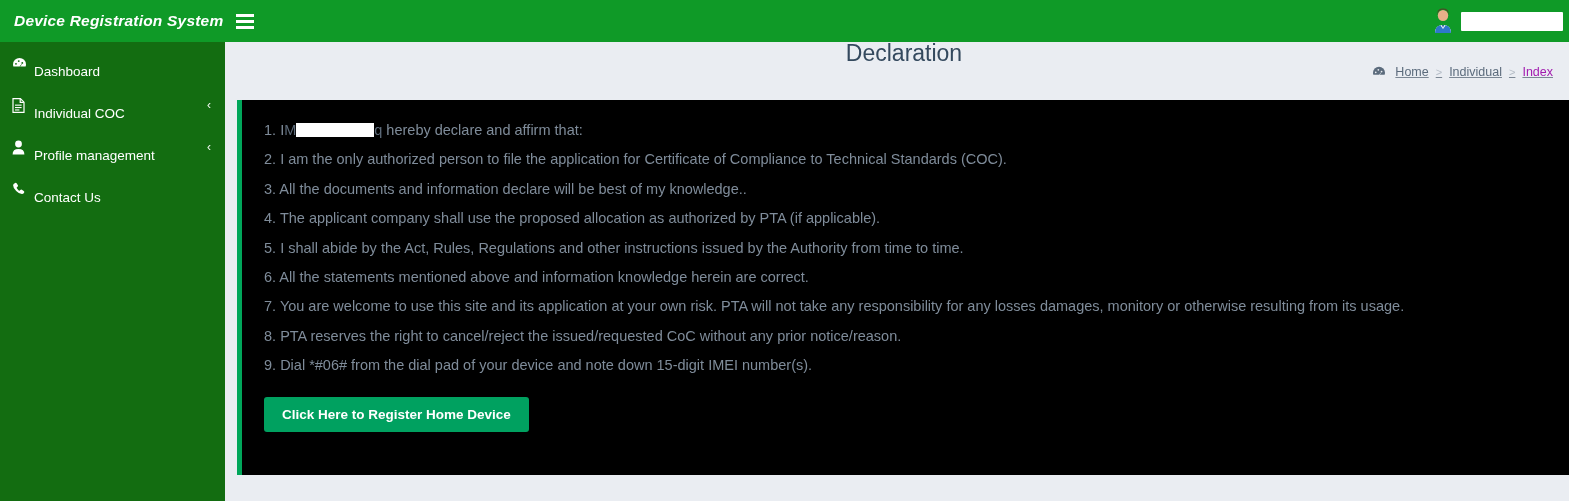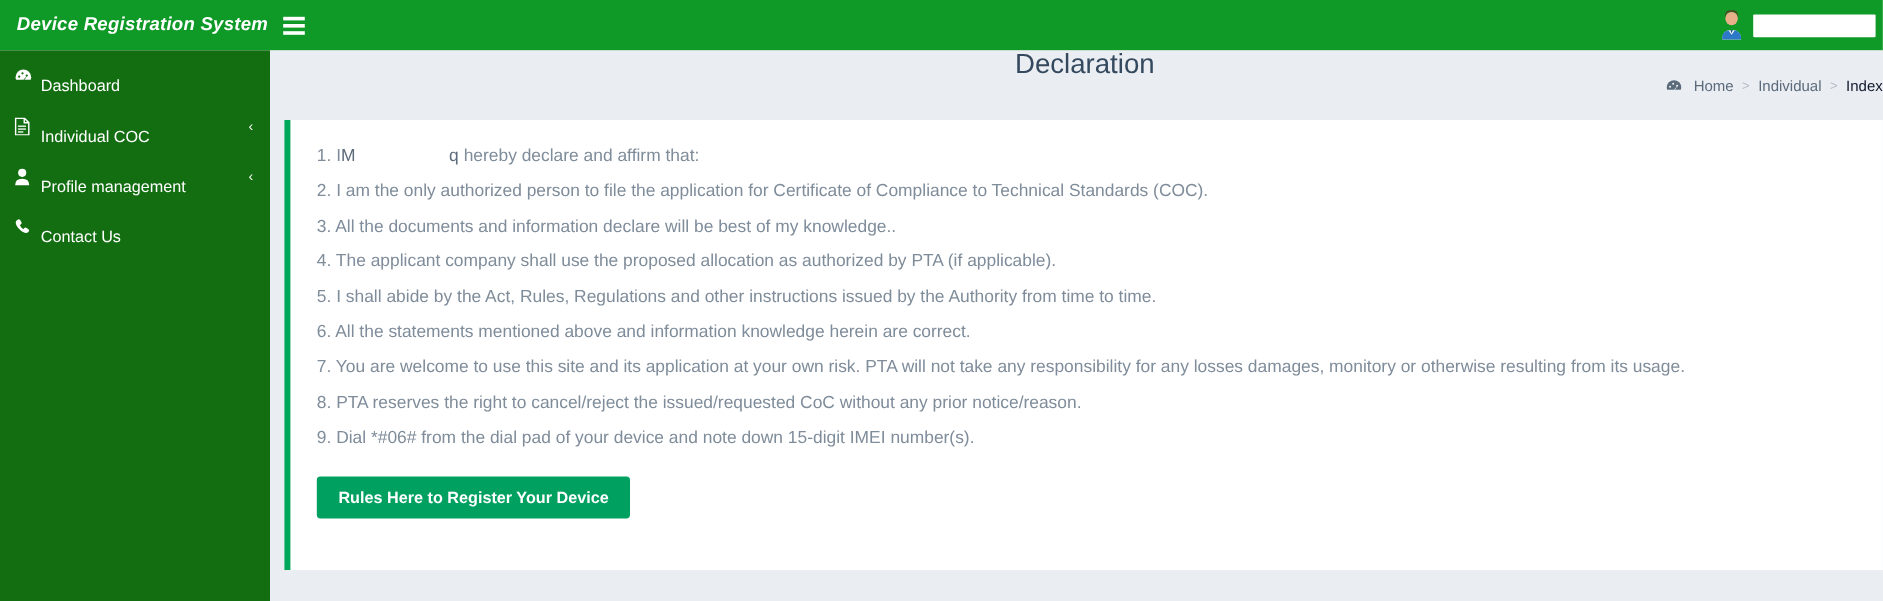--- a/index.html
+++ b/index.html
@@ -122,33 +122,34 @@
     font-weight: normal;
     line-height: 1;
   }
   .breadcrumb {
     margin-left: auto;
     display: flex;
     align-items: center;
     gap: 7px;
     font-size: 12.5px;
     color: #7b8794;
-    padding-right: 0;
+    padding-right: 16px;
     white-space: nowrap;
+    text-decoration: underline;
   }
   .breadcrumb .crumb-link { color: #5b6b7c; }
   .breadcrumb .crumb-sep { color: #b4bcc6; font-size: 11px; }
-  .breadcrumb .crumb-current { color: #0f172a; }
+  .breadcrumb .crumb-current { color: #a21caf; }
   .crumb-icon { display: inline-flex; align-items: center; margin-right: 2px; }
 
   .panel {
     margin: 2px 0 0 12px;
     width: 1332px;
     min-height: 375px;
-    background: #ffffff;
+    background: #000000;
     border-left: 5px solid #00a65a;
     padding: 16px 0 20px 0;
   }
   .decl-item {
     font-size: 14.5px;
     color: #7f8c9a;
     line-height: 1.2;
     padding: 6px 0 6px 22px;
     white-space: nowrap;
   }
@@ -320,16 +321,16 @@
     <div class="decl-item">
       <span class="num">8.</span>
       <span>PTA reserves the right to cancel/reject the issued/requested CoC without any prior notice/reason.</span>
     </div>
 
     <div class="decl-item">
       <span class="num">9.</span>
       <span>Dial *#06# from the dial pad of your device and note down 15-digit IMEI number(s).</span>
     </div>
 
-    <button class="register-btn">Rules Here to Register Your Device</button>
+    <button class="register-btn">Click Here to Register Home Device</button>
 
   </div>
 </div>
 
 </body></html>

